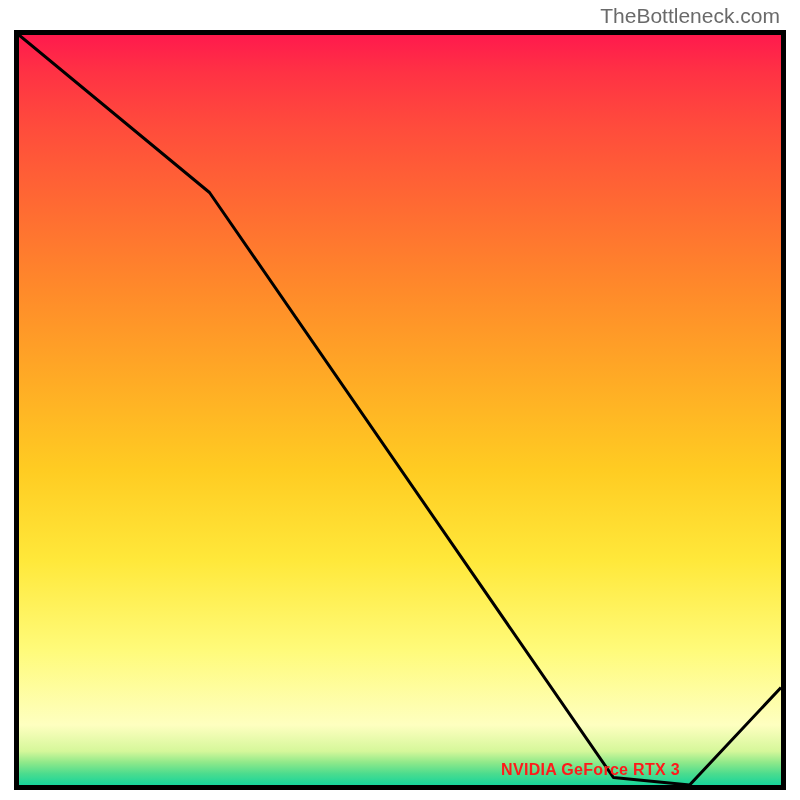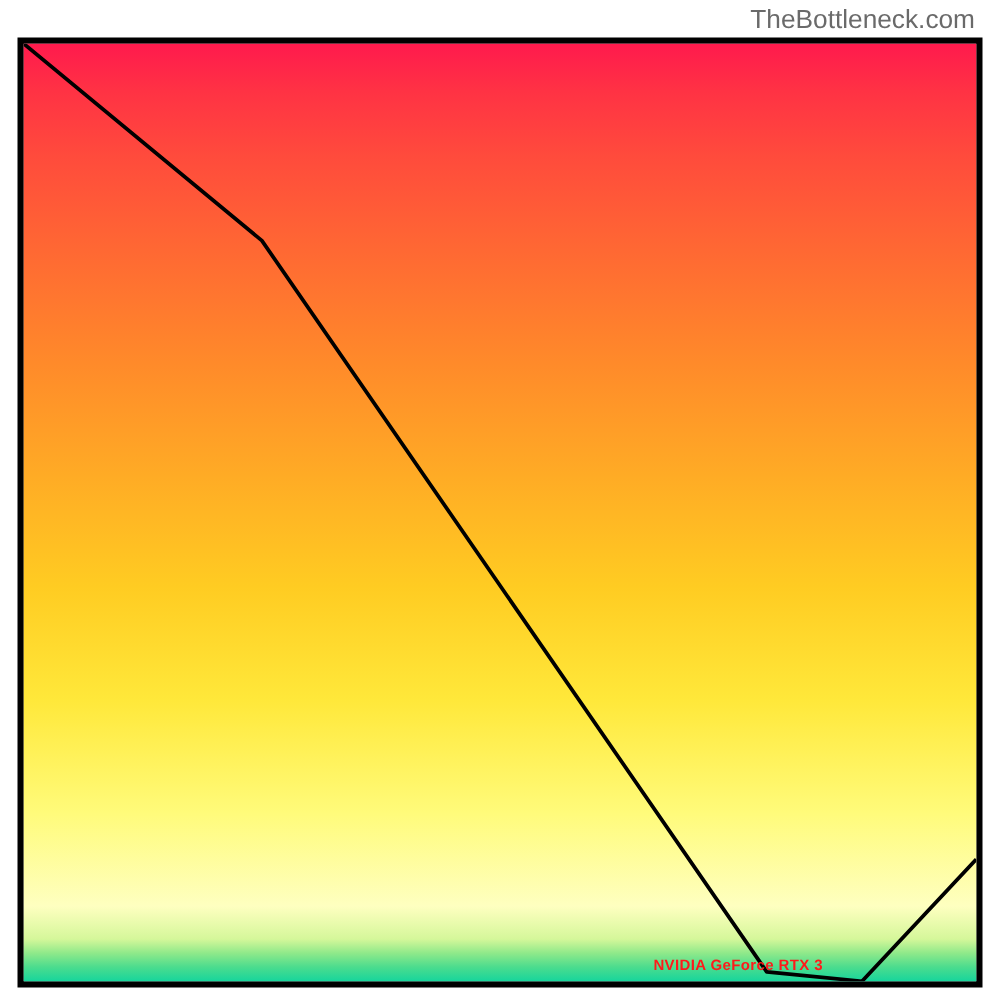--- a/index.html
+++ b/index.html
@@ -53,21 +53,21 @@
       #4bdc8e 98.5%,
       #17d59c 100%
     );
   }
   .annotation {
     position: absolute;
     bottom: 6px;
     left: 75%;
     transform: translateX(-50%);
     color: #ff1a1a;
-    font-size: 12px;
+    font-size: 16px;
     font-weight: bold;
     letter-spacing: 0.3px;
     z-index: 4;
   }
   svg.line {
     position: absolute;
     inset: 0;
     width: 100%;
     height: 100%;
     z-index: 3;

